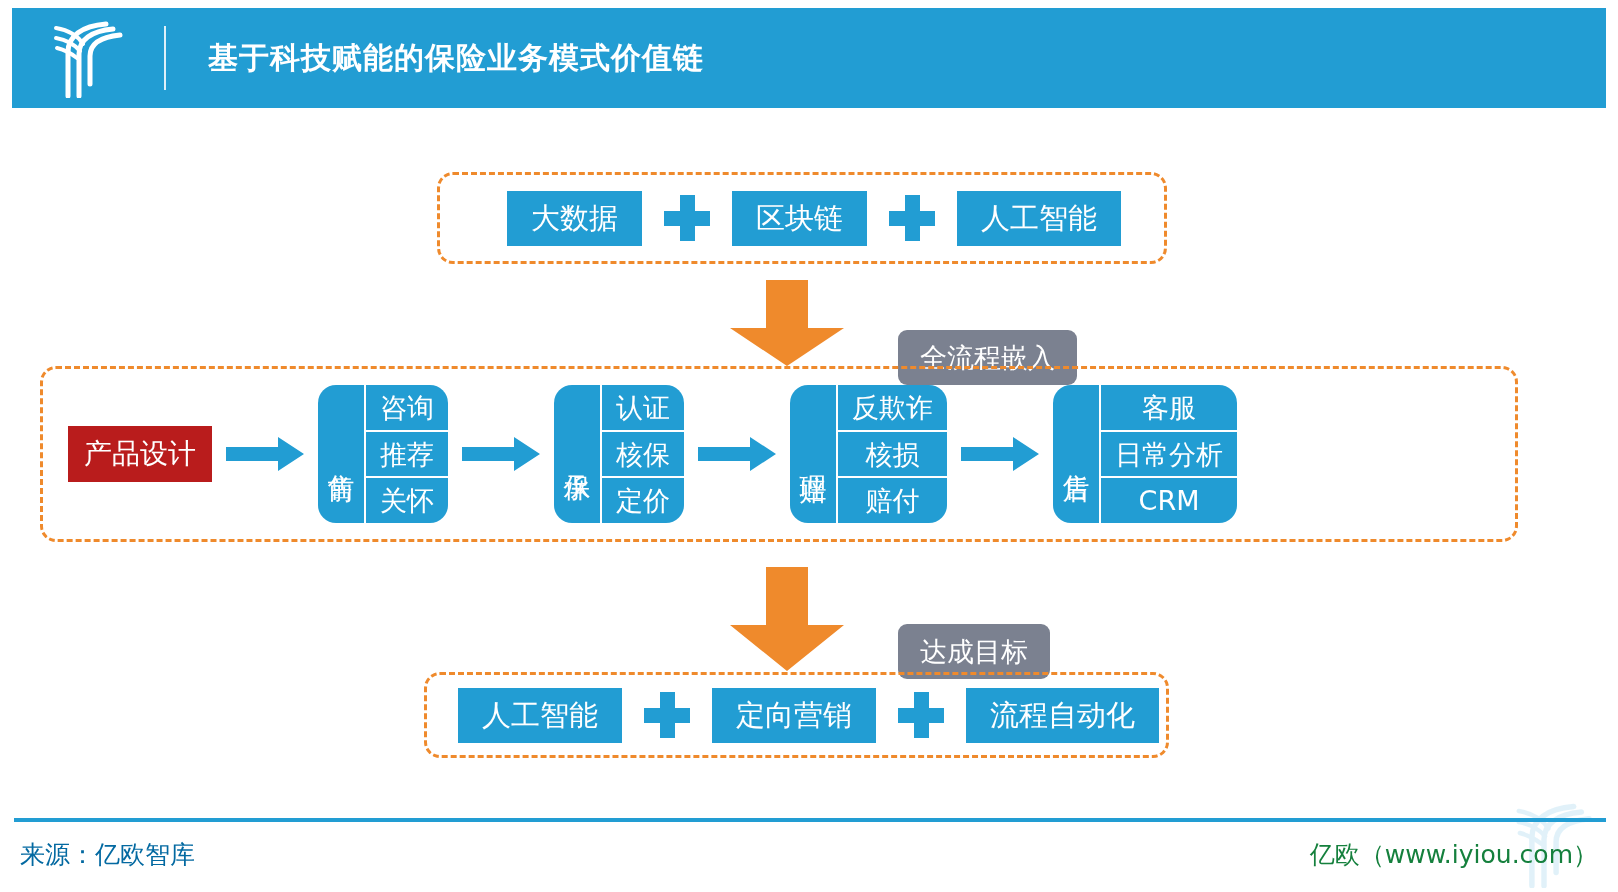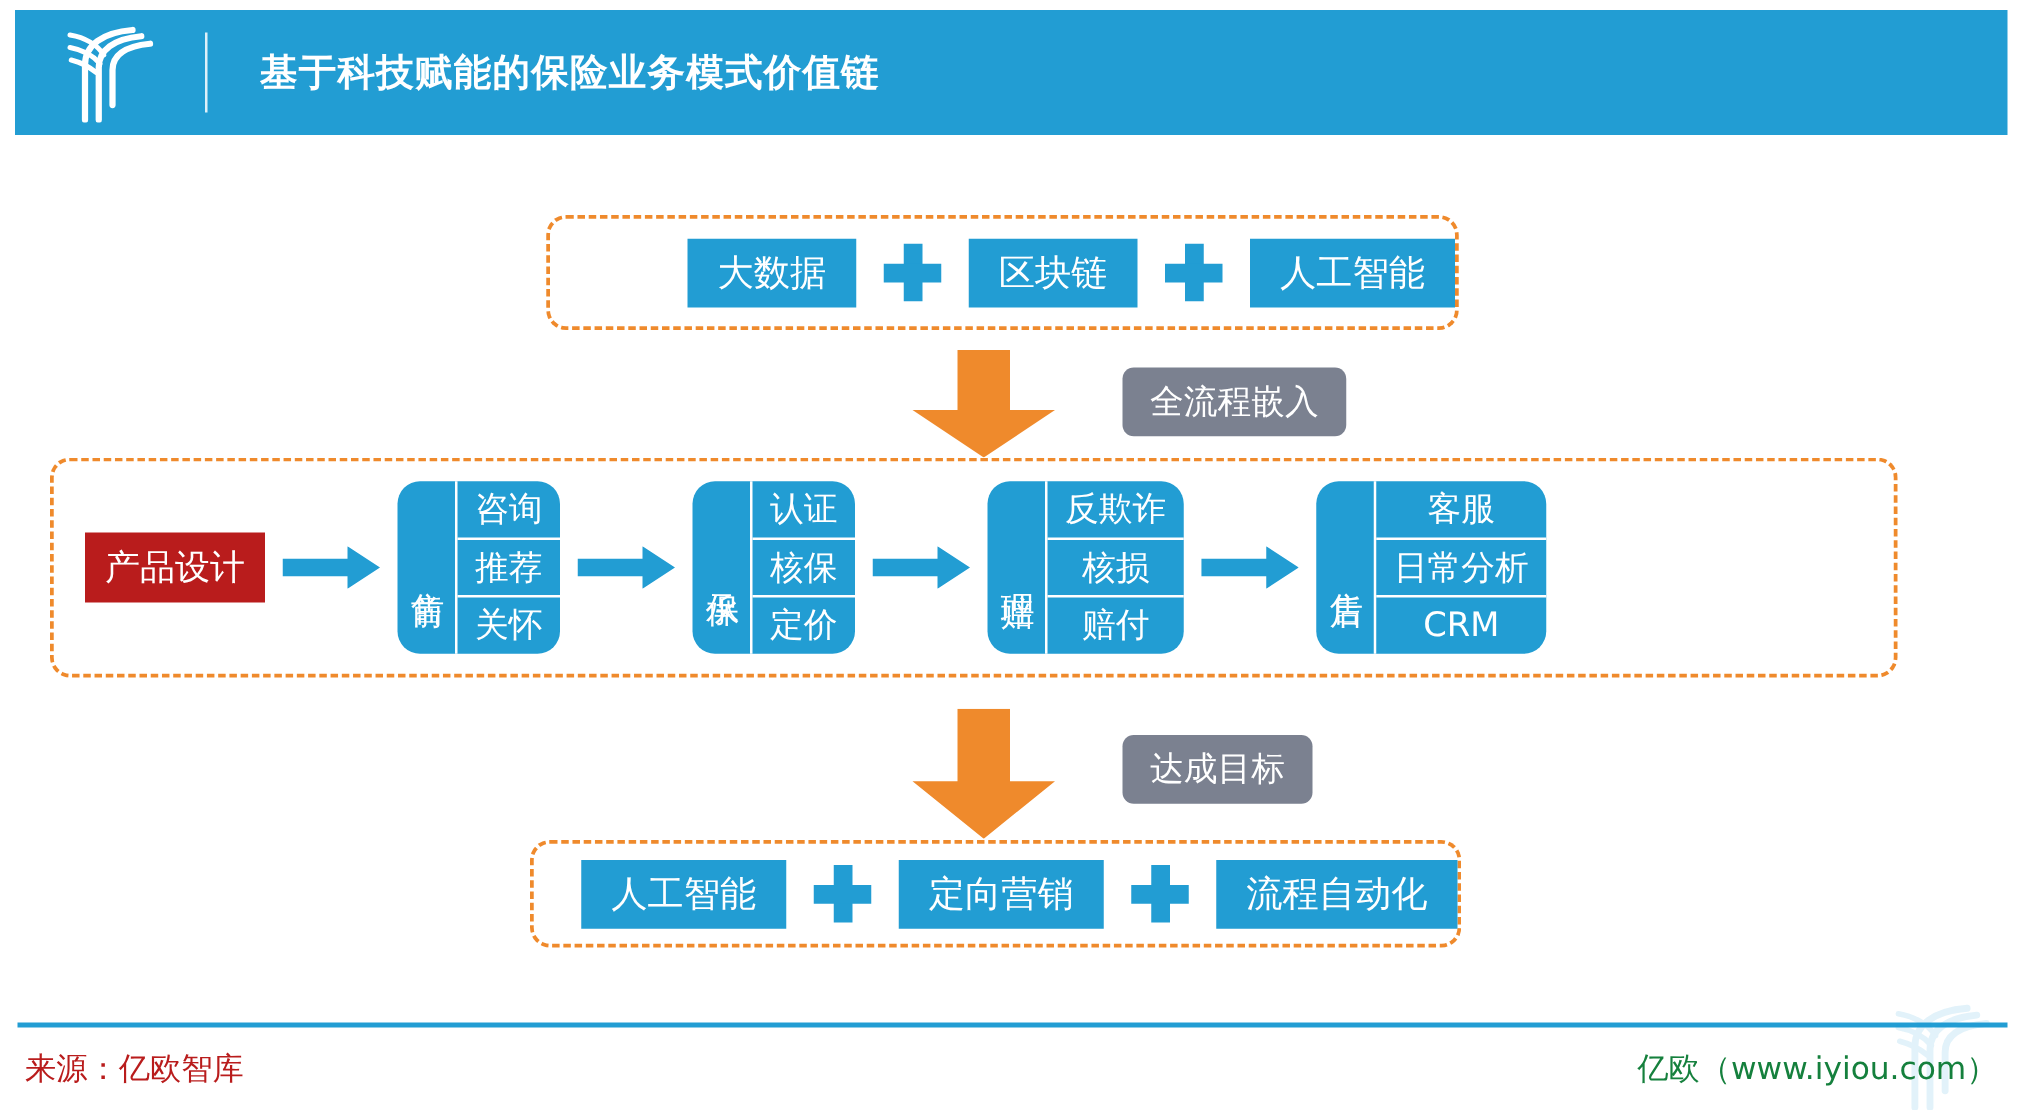--- a/index.html
+++ b/index.html
@@ -46,22 +46,22 @@
     position:absolute;
     border:3px dashed #EF8A2C;
     border-radius:16px;
     box-sizing:border-box;
   }
   #tech-box{left:437px;top:172px;width:730px;height:92px;}
   #goal-box{left:424px;top:672px;width:745px;height:86px;}
   #chain-box{left:40px;top:366px;width:1478px;height:176px;}
 
   .pill-row{
-    position:absolute;left:0;top:0;width:100%;height:100%;
-    display:flex;align-items:center;justify-content:flex-end;
+    position:absolute;left:12px;top:0;width:100%;height:100%;
+    display:flex;align-items:center;justify-content:center;
   }
   .pill{
     background:#229DD3;color:#ffffff;
     font-size:29px;line-height:1;
     padding:13px 24px;
     font-family:"DejaVu Sans",sans-serif;
     white-space:nowrap;
   }
   .plus{
     width:46px;height:46px;margin:0 22px;position:relative;flex:none;
@@ -76,20 +76,21 @@
   .big-arrow{position:absolute;}
   #arrow-embed{left:722px;top:280px;width:130px;height:86px;}
   #arrow-goal{left:722px;top:567px;width:130px;height:104px;}
 
   
   .grey-label{
     position:absolute;background:#7B8190;border-radius:9px;
     color:#ffffff;font-size:27px;line-height:1;
     padding:14px 22px;white-space:nowrap;
     font-family:"DejaVu Sans",sans-serif;
+    margin-top:36px;
   }
   #label-embed{left:898px;top:294px;}
   #label-goal{left:898px;top:588px;}
 
   
   .chain{
     position:absolute;left:40px;top:366px;width:1478px;height:176px;
     display:flex;align-items:center;
     padding:0 28px;box-sizing:border-box;
   }
@@ -124,21 +125,21 @@
 
   .flow-arrow{flex:none;width:78px;height:34px;margin:0 14px;}
 
   
   .footer-rule{
     position:absolute;left:14px;top:818px;width:1592px;height:4px;
     background:#229DD3;
   }
   .footer-left{
     position:absolute;left:20px;top:838px;
-    font-size:25px;color:#b91c1c;
+    font-size:25px;color:#0369a1;
     font-family:"DejaVu Sans",sans-serif;white-space:nowrap;
   }
   .footer-right{
     position:absolute;right:20px;top:838px;
     font-size:25px;color:#15803d;
     font-family:"DejaVu Sans",sans-serif;white-space:nowrap;
   }
   .watermark{
     position:absolute;right:18px;top:800px;width:90px;height:88px;
     opacity:.13;

